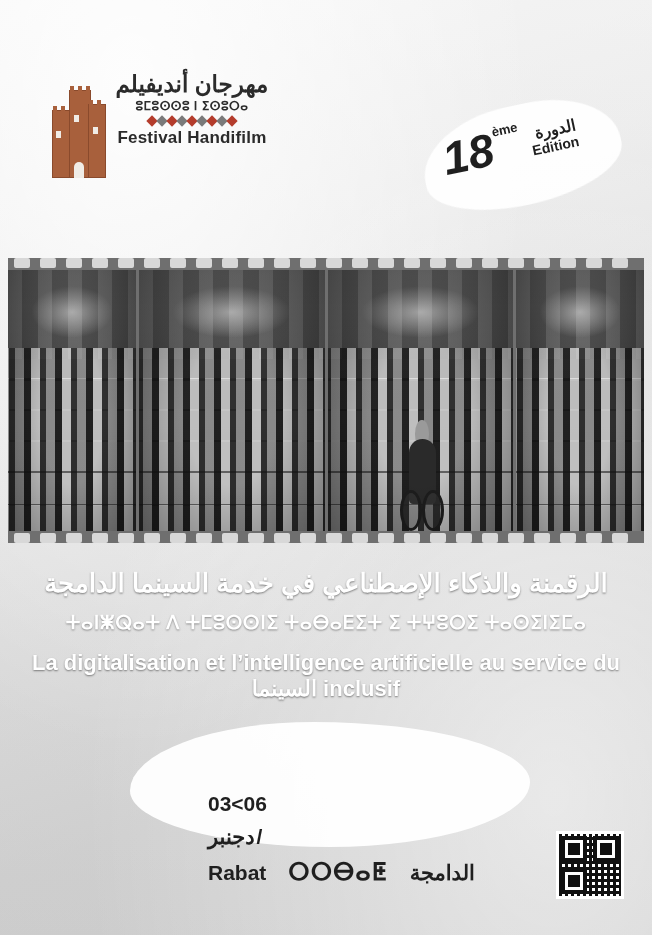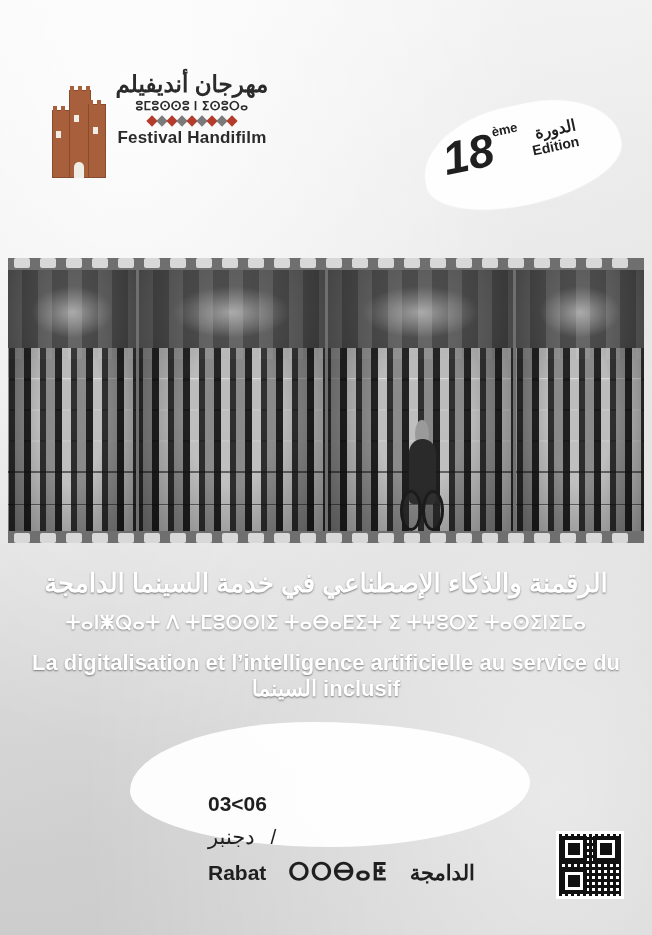--- a/index.html
+++ b/index.html
@@ -369,25 +369,25 @@
     line-height: 1.55;
     margin-top: 40px;
   }
   .date-line-1 {
     font-size: 21px;
     font-weight: bold;
     color: #1f1f1f;
   }
   .date-line-2 {
     font-size: 21px;
-    font-weight: normal;
+    font-weight: bold;
     color: #1f1f1f;
     display: flex;
     align-items: baseline;
-    gap: 16px;
+    gap: 2px;
   }
   .date-line-3 {
     font-size: 21px;
     font-weight: bold;
     color: #1f1f1f;
     display: flex;
     align-items: baseline;
     gap: 22px;
   }
   .tif-word { font-size: 24px; letter-spacing: 1px; }

